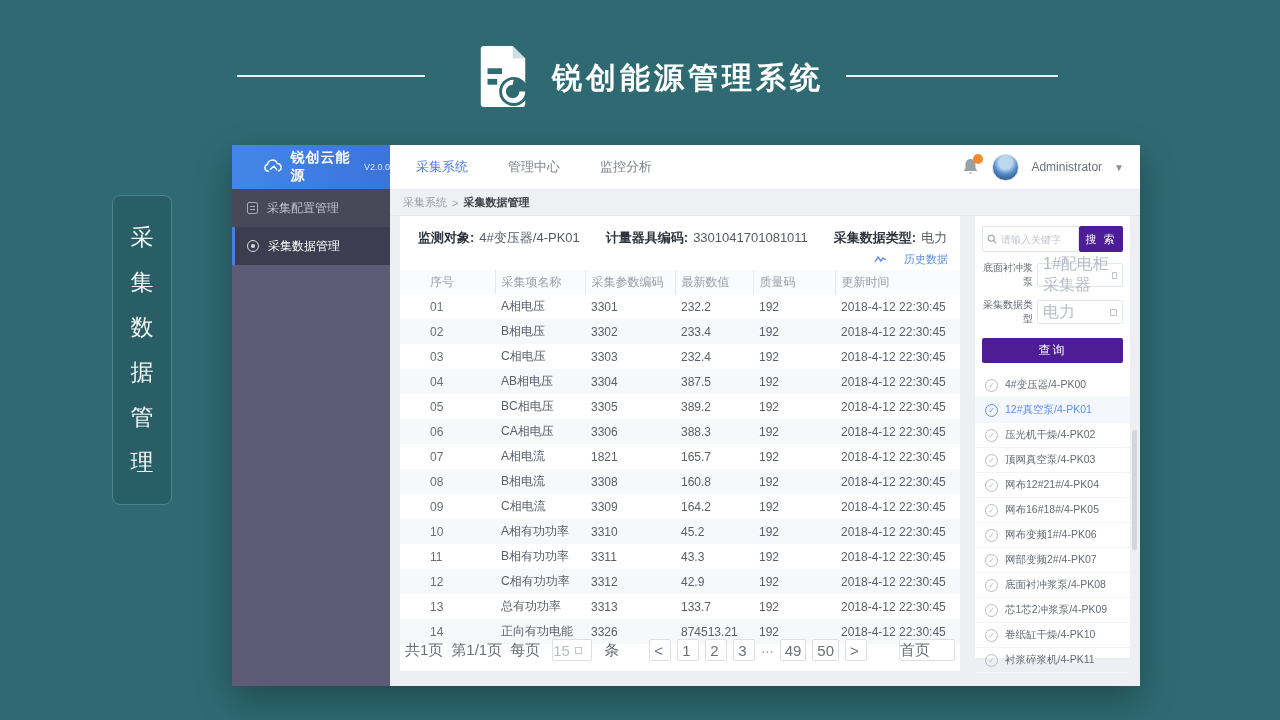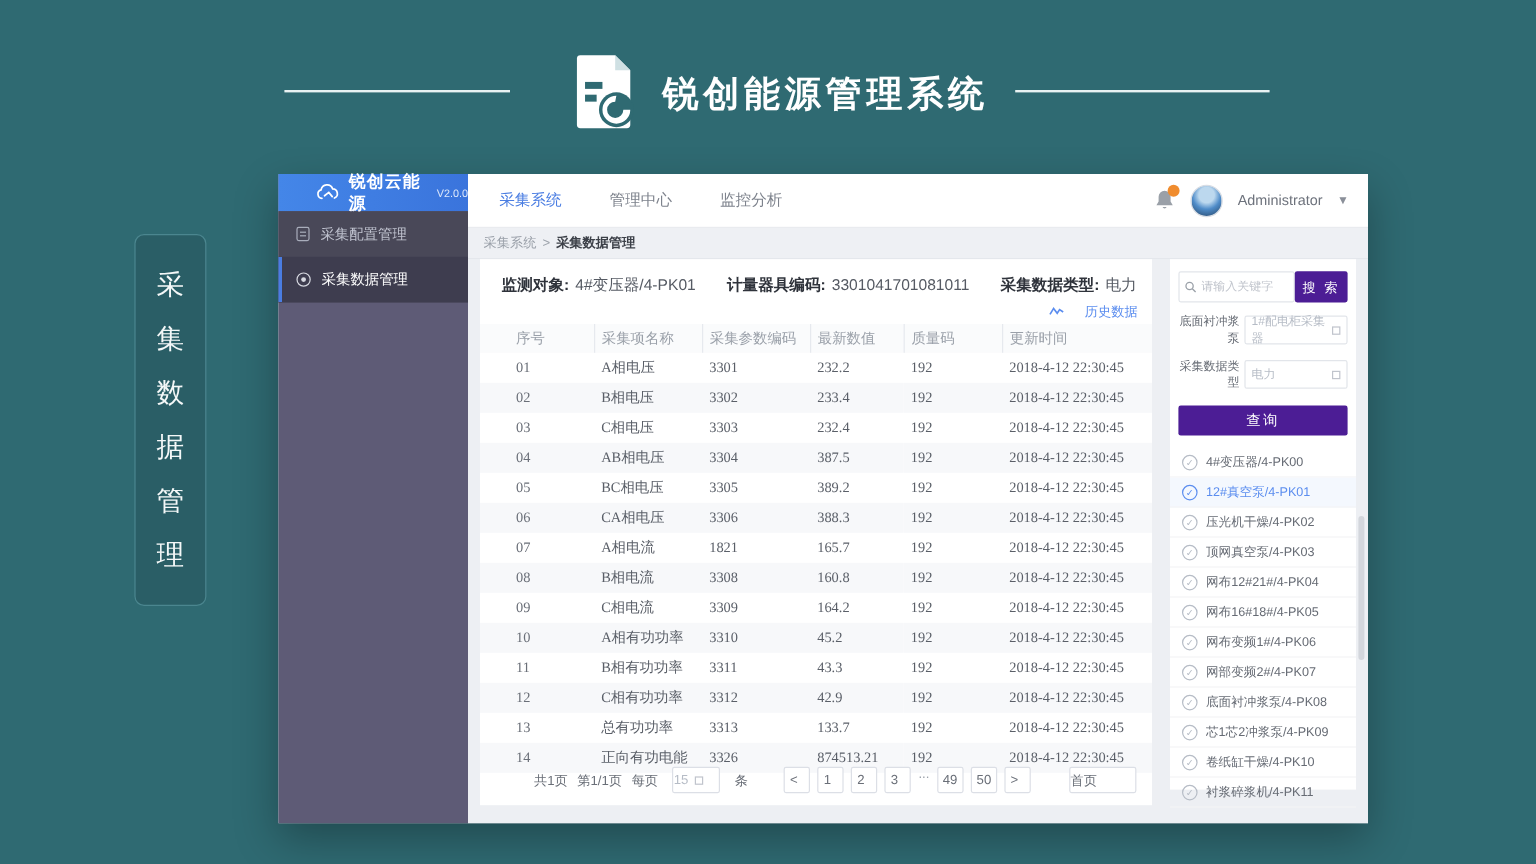--- a/index.html
+++ b/index.html
@@ -15,21 +15,21 @@
 
   
   .side-tab { position:absolute; left:112px; top:195px; width:60px; height:310px; background:#2a5e66; border:1px solid #4b868f; border-radius:8px; display:flex; flex-direction:column; justify-content:space-evenly; align-items:center; padding:8px 0; }
   .vchar { color:#f4f8f8; font-size:23px; line-height:1; }
 
   
   .window { position:absolute; left:232px; top:145px; width:908px; height:541px; background:#edeff3; box-shadow:0 14px 34px rgba(0,0,0,.3); }
 
   
   .sidebar { position:absolute; left:0; top:0; width:158px; height:100%; background:#5e5b76; }
-  .logo { height:31px; background:linear-gradient(90deg,#4486e8,#3a74dc); display:flex; align-items:center; padding-left:32px; gap:8px; }
+  .logo { height:44px; background:linear-gradient(90deg,#4486e8,#3a74dc); display:flex; align-items:center; padding-left:32px; gap:8px; }
   .logo-text { color:#fff; font-size:14px; font-weight:bold; letter-spacing:1px; }
   .logo-ver { color:#dbe7fb; font-size:9px; margin-left:2px; }
   .menu { background:#494858; }
   .menu-item { height:38px; display:flex; align-items:center; gap:9px; padding-left:15px; color:#bfc2cf; font-size:12px; cursor:pointer; }
   .menu-item.active { background:#3e3d4f; color:#ffffff; box-shadow:inset 3px 0 0 #4a7de2; }
   .ic-doc { width:11px; height:12px; border:1px solid #a9adbb; border-radius:2px; position:relative; }
   .ic-doc::after { content:""; position:absolute; left:2px; top:3px; width:5px; height:1px; background:#a9adbb; box-shadow:0 3px 0 #a9adbb; }
   .ic-circle { width:12px; height:12px; border:1px solid #d8dae2; border-radius:50%; position:relative; }
   .ic-circle::after { content:""; position:absolute; left:3px; top:3px; width:4px; height:4px; border-radius:50%; background:#d8dae2; }
 
@@ -55,50 +55,50 @@
   .card-main { left:10px; top:0; width:560px; height:455px; }
   .card-side { left:585px; top:0; width:155px; height:442px; }
 
   
   .info-row { display:flex; align-items:center; gap:26px; padding:13px 0 0 18px; font-size:13px; }
   .info-label { color:#2f333b; font-weight:bold; }
   .info-value { color:#555a63; margin-left:5px; }
   .history-link { position:absolute; right:12px; top:36px; display:flex; align-items:center; gap:17px; color:#5b8def; font-size:11px; cursor:pointer; }
 
   
-  .data-table { position:absolute; left:0; top:54px; width:560px; border-collapse:collapse; table-layout:fixed; font-size:12px;font-family:Liberation Serif, serif; }
+  .data-table { position:absolute; left:0; top:54px; width:560px; border-collapse:collapse; table-layout:fixed; font-size:12px; }
   .data-table col:nth-child(1){width:95px;} .data-table col:nth-child(2){width:90px;}
   .data-table col:nth-child(3){width:90px;} .data-table col:nth-child(4){width:78px;}
   .data-table col:nth-child(5){width:82px;} .data-table col:nth-child(6){width:125px;}
   .data-table th { height:24px; background:#fafbfc; color:#9aa0a9; font-weight:normal; text-align:left; padding-left:6px; border-left:1px solid #e6e9ee; }
   .data-table th:first-child { border-left:none; padding-left:30px; }
   .data-table td { height:25px; color:#5a5f68; padding-left:6px; }
   .data-table td:first-child { padding-left:30px; color:#6a6f78; }
   .data-table tbody tr:nth-child(even) { background:#f7f8fa; }
 
   
-  .pagination { position:absolute; left:16px; bottom:10px; width:560px; display:flex; align-items:center; justify-content:center; gap:8px; font-size:11px; color:#6a6f78; }
+  .pagination { position:absolute; left:0; bottom:10px; width:560px; display:flex; align-items:center; justify-content:center; gap:8px; font-size:15px; color:#6a6f78; }
   .pg-box { border:1px solid #dcdfe6; border-radius:2px; height:22px; display:flex; align-items:center; background:#fff; }
   .per-page { width:40px; gap:5px; color:#b6bcc6; cursor:pointer; margin:0 4px; }
   .sq-icon { width:7px; height:7px; border:1px solid #c0c4cc; display:inline-block; }
   .pages { display:flex; gap:6px; margin-left:22px; align-items:center; }
   .page-btn { min-width:22px; height:22px; padding:0 4px; cursor:pointer; color:#6a6f78; }
   .ellipsis { color:#9aa0a9; }
   .home-btn { width:56px; height:22px; margin-left:24px; cursor:pointer; }
 
   
   .search-row { display:flex; align-items:center; gap:0; padding:10px 7px 0 7px; }
   .search-input { flex:1; height:26px; border:1px solid #e2e5ea; border-radius:2px; display:flex; align-items:center; gap:4px; padding:0 4px; }
   .search-input input { border:none; outline:none; width:100%; font-size:10px; color:#555; font-family:inherit; }
   .search-input input::placeholder { color:#c0c4cc; }
   .btn-blue { background:#4c1d95; color:#fff; border:none; border-radius:2px; cursor:pointer; font-family:inherit; }
   .search-btn { width:44px; height:26px; font-size:11px; letter-spacing:2px; }
   .filter-row { display:flex; align-items:center; margin-top:9px; padding-right:7px; }
   .filter-label { width:62px; text-align:right; font-size:10px; color:#666b74; padding-right:4px; }
-  .filter-select { flex:1; height:24px; border:1px solid #e2e5ea; border-radius:2px; display:flex; align-items:center; justify-content:space-between; padding:0 5px; font-size:10px; color:#b6bcc6; cursor:pointer; }
+  .filter-select { flex:1; height:24px; border:1px solid #e2e5ea; border-radius:2px; display:flex; align-items:center; justify-content:space-between; padding:0 5px; font-size:16px; color:#b6bcc6; cursor:pointer; }
   .query-btn { display:block; width:141px; height:25px; margin:12px auto 0; font-size:12px; letter-spacing:2px; }
   .device-list { margin-top:10px; }
   .device-item { height:25px; display:flex; align-items:center; gap:7px; padding-left:10px; font-size:10.5px; color:#666b74; border-bottom:1px solid #f3f4f6; cursor:pointer; }
   .device-item .chk { width:13px; height:13px; border:1px solid #b6bcc6; border-radius:50%; color:#b6bcc6; font-size:8px; display:flex; align-items:center; justify-content:center; flex:0 0 13px; }
   .device-item.selected { color:#5b8def; background:#f4f8fe; }
   .device-item.selected .chk { border-color:#5b8def; color:#5b8def; }
 
   .scroll-thumb { position:absolute; right:3px; top:285px; width:5px; height:120px; border-radius:3px; background:#d3d6dc; cursor:pointer; }
 </style>
 </head>

